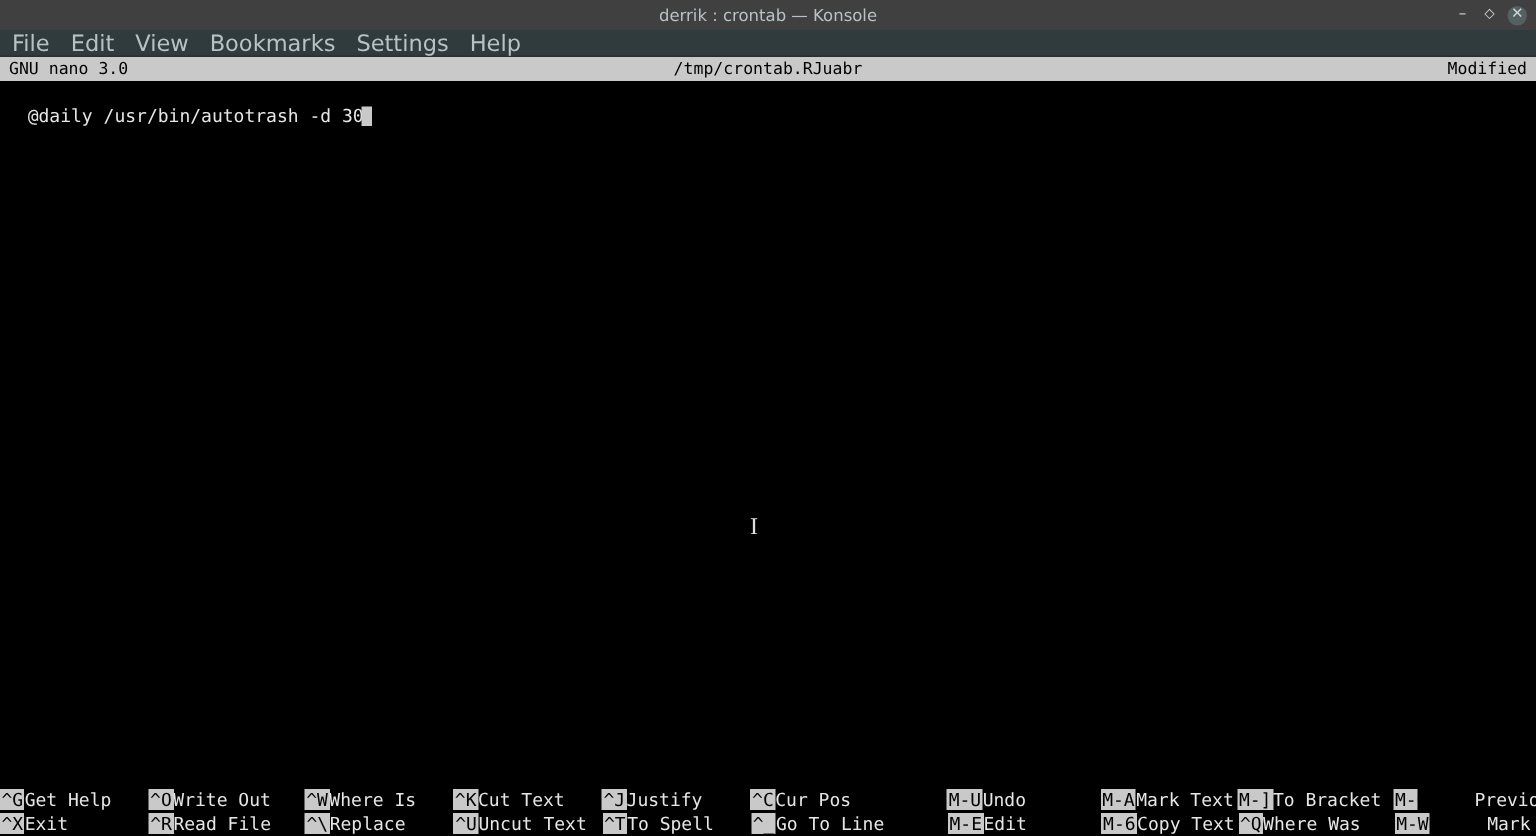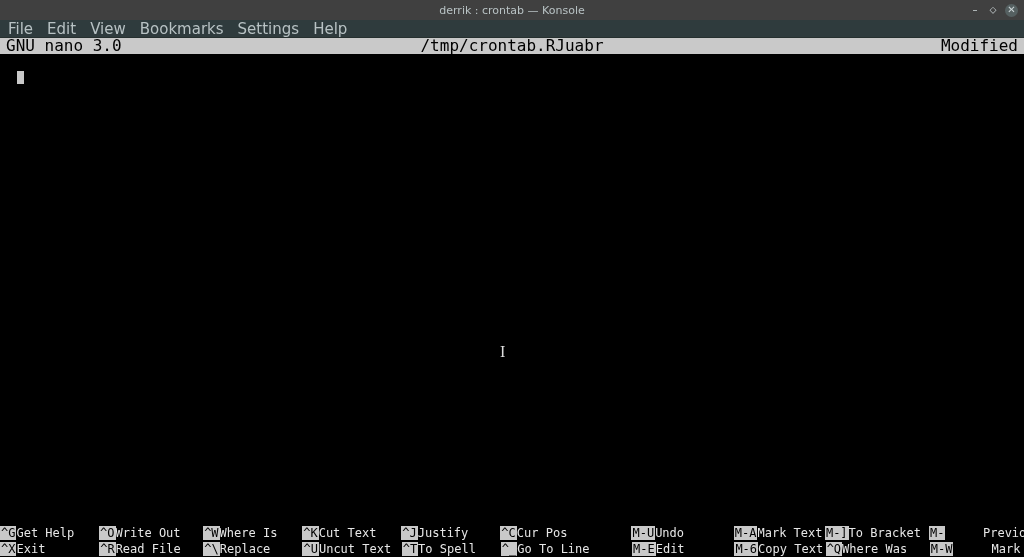--- a/index.html
+++ b/index.html
@@ -32,21 +32,21 @@
     border-bottom:1px solid #26302f;
   }
   .menuitem { cursor:pointer; }
   
   .nano-header {
     height: 16px;
     background:#c9c9c9;
     color:#000;
     display:flex;
     align-items:center;
-    font-size:16px;
+    font-size:11px;
     line-height:16px;
     white-space:pre;
     padding: 4px 4px;
     position:relative;
   }
   .nano-header .left { position:absolute; left:6px; }
   .nano-header .center { position:absolute; left:50%; transform:translateX(-50%); }
   .nano-header .right { position:absolute; right:6px; }
   
   .editor {
@@ -138,21 +138,21 @@
   <span class="menuitem">Help</span>
 </div>
 
 <div class="nano-header">
   <span class="left">GNU nano 3.0</span>
   <span class="center">/tmp/crontab.RJuabr</span>
   <span class="right">Modified</span>
 </div>
 
 <div class="editor">
-  <span class="cursor-block"></span>
+  <span class="editor-line">@daily /usr/bin/autotrash -d 30</span><span class="cursor-block"></span>
   <span class="ibeam">I</span>
 </div>
 
 <div class="footer">
   <div class="footer-row">
     <span class="sc col0"><span class="key">^G</span><span class="desc">Get Help</span></span>
     <span class="sc col1"><span class="key">^O</span><span class="desc">Write Out</span></span>
     <span class="sc col2"><span class="key">^W</span><span class="desc">Where Is</span></span>
     <span class="sc col3"><span class="key">^K</span><span class="desc">Cut Text</span></span>
     <span class="sc col4"><span class="key">^J</span><span class="desc">Justify</span></span>

